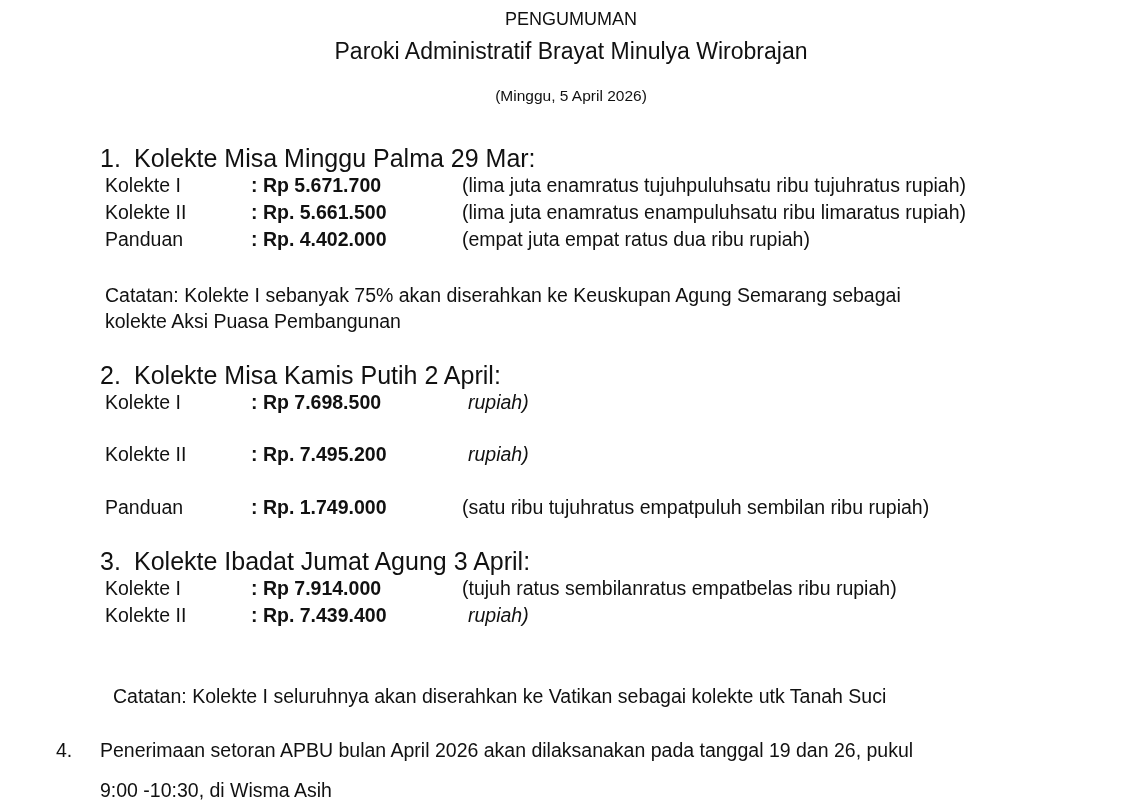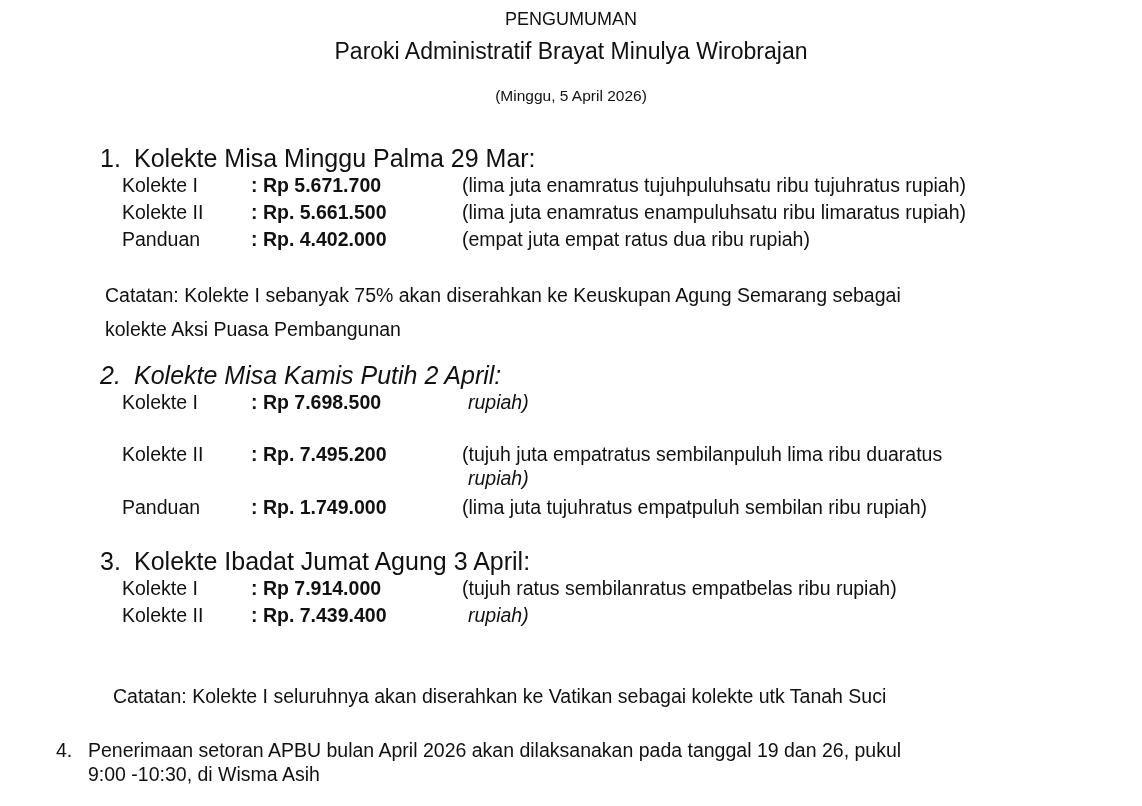--- a/index.html
+++ b/index.html
@@ -8,28 +8,28 @@
       font-family: "Liberation Sans", sans-serif; color: #111111;
     }
     .header { position: absolute; left: 0; width: 1142px; text-align: center; }
     .title { top: 4px; font-size: 18px; line-height: 30px; }
     .subtitle { top: 37px; font-size: 23px; line-height: 28px; }
     .date { top: 86px; font-size: 15.5px; line-height: 20px; }
 
     .item-head { position: absolute; left: 56px; font-size: 25px; line-height: 24px; white-space: nowrap; margin-left: 44px; }
     .item-head .num { display: inline-block; width: 34px; }
     .row { position: absolute; left: 105px; font-size: 19.5px; line-height: 24px; white-space: nowrap; }
-    .row .lbl { position: absolute; left: 17px; }
+    .row .lbl { position: absolute; left: 0; }
     .row .amt { position: absolute; left: 146px; font-weight: bold; }
     .row .words { position: absolute; left: 357px; width: 640px; white-space: normal; }
     .row .words .cont { display: block; padding-left: 6px; font-style: italic; }
     .note { position: absolute; font-size: 19.5px; line-height: 24px; }
     .para { position: absolute; left: 56px; font-size: 19.5px; line-height: 24px; }
     .para .num { position: absolute; left: 0; }
-    .para .txt { position: absolute; left: 32px; width: 1020px; }
+    .para .txt { position: absolute; left: 44px; width: 1020px; }
   </style>
 </head>
 <body>
 
 <div class="header title">PENGUMUMAN</div>
 <div class="header subtitle">Paroki Administratif Brayat Minulya Wirobrajan</div>
 <div class="header date">(Minggu, 5 April 2026)</div>
 
 <div class="item-head" style="top:146px;">
   <span class="num">1.</span><span>Kolekte Misa Minggu Palma 29 Mar:</span>
@@ -43,44 +43,43 @@
   <span class="lbl">Kolekte II</span>
   <span class="amt">: Rp. 5.661.500</span>
   <span class="words">(lima juta enamratus enampuluhsatu ribu limaratus rupiah)</span>
 </div>
 <div class="row" style="top:227px;">
   <span class="lbl">Panduan</span>
   <span class="amt">: Rp. 4.402.000</span>
   <span class="words">(empat juta empat ratus dua ribu rupiah)</span>
 </div>
 <div class="note" style="left:105px; top:283px;">Catatan: Kolekte I sebanyak 75% akan diserahkan ke Keuskupan Agung Semarang sebagai</div>
-<div class="note" style="left:105px; top:309px;margin-top:8px;">kolekte Aksi Puasa Pembangunan</div>
+<div class="note" style="left:105px; top:309px;">kolekte Aksi Puasa Pembangunan</div>
 
-<div class="item-head" style="top:363px;font-style:italic;">
+<div class="item-head" style="top:363px;">
   <span class="num">2.</span><span>Kolekte Misa Kamis Putih  2 April:</span>
 </div>
 <div class="row" style="top:390px;">
   <span class="lbl">Kolekte I</span>
   <span class="amt">: Rp  7.698.500</span>
   <span class="words">
     <span class="cont">rupiah)</span>
   </span>
 </div>
 <div class="row" style="top:442px;">
   <span class="lbl">Kolekte II</span>
   <span class="amt">: Rp. 7.495.200</span>
   <span class="words">
-    <span>(tujuh juta empatratus sembilanpuluh lima ribu duaratus</span>
     <span class="cont">rupiah)</span>
   </span>
 </div>
 <div class="row" style="top:495px;">
   <span class="lbl">Panduan</span>
   <span class="amt">: Rp. 1.749.000</span>
-  <span class="words">(lima juta tujuhratus empatpuluh sembilan ribu rupiah)</span>
+  <span class="words">(satu ribu tujuhratus empatpuluh sembilan ribu rupiah)</span>
 </div>
 
 <div class="item-head" style="top:549px;">
   <span class="num">3.</span><span>Kolekte Ibadat Jumat Agung 3 April:</span>
 </div>
 <div class="row" style="top:576px;">
   <span class="lbl">Kolekte I</span>
   <span class="amt">: Rp  7.914.000</span>
   <span class="words">(tujuh ratus sembilanratus empatbelas ribu rupiah)</span>
 </div>
@@ -90,15 +89,15 @@
   <span class="words">
     <span class="cont">rupiah)</span>
   </span>
 </div>
 <div class="note" style="left:113px; top:684px;">Catatan: Kolekte I seluruhnya akan diserahkan ke Vatikan sebagai kolekte utk Tanah Suci</div>
 
 <div class="para" style="top:738px;">
   <span class="num">4.</span>
   <span class="txt">
     <span style="display:block;">Penerimaan setoran APBU bulan April  2026 akan dilaksanakan pada tanggal 19 dan 26, pukul</span>
-    <span style="display:block;">9:00 -10:30, di Wisma Asih</span>
+    <span style="display:block;margin-top:16px;">9:00 -10:30, di Wisma Asih</span>
   </span>
 </div>
 
 </body></html>

